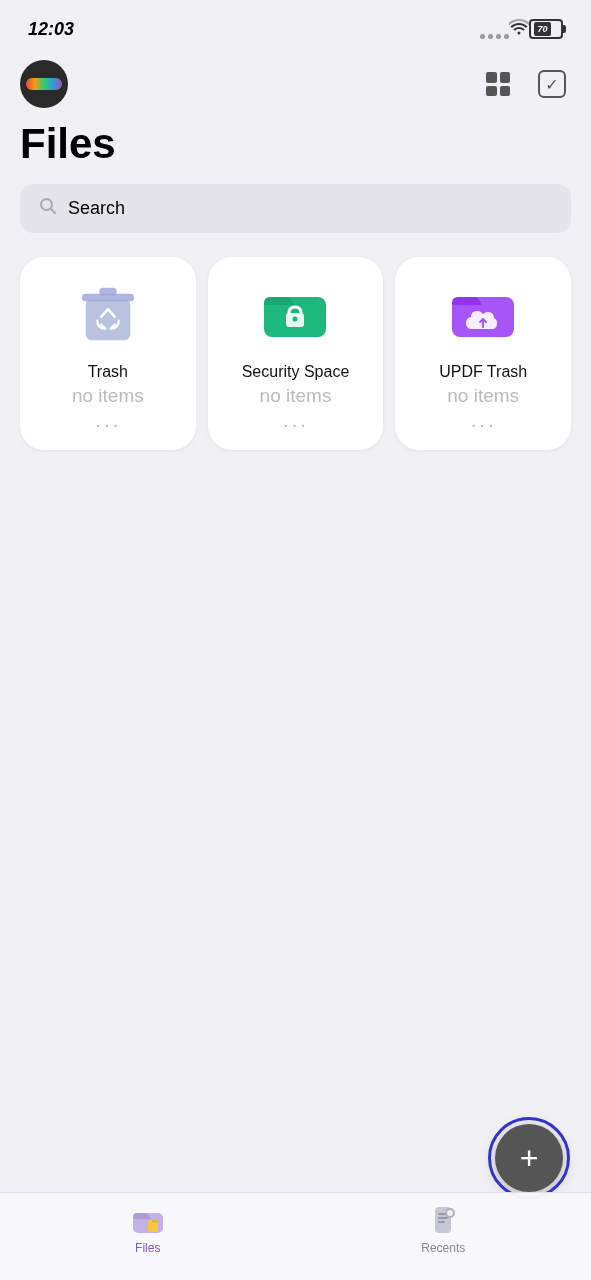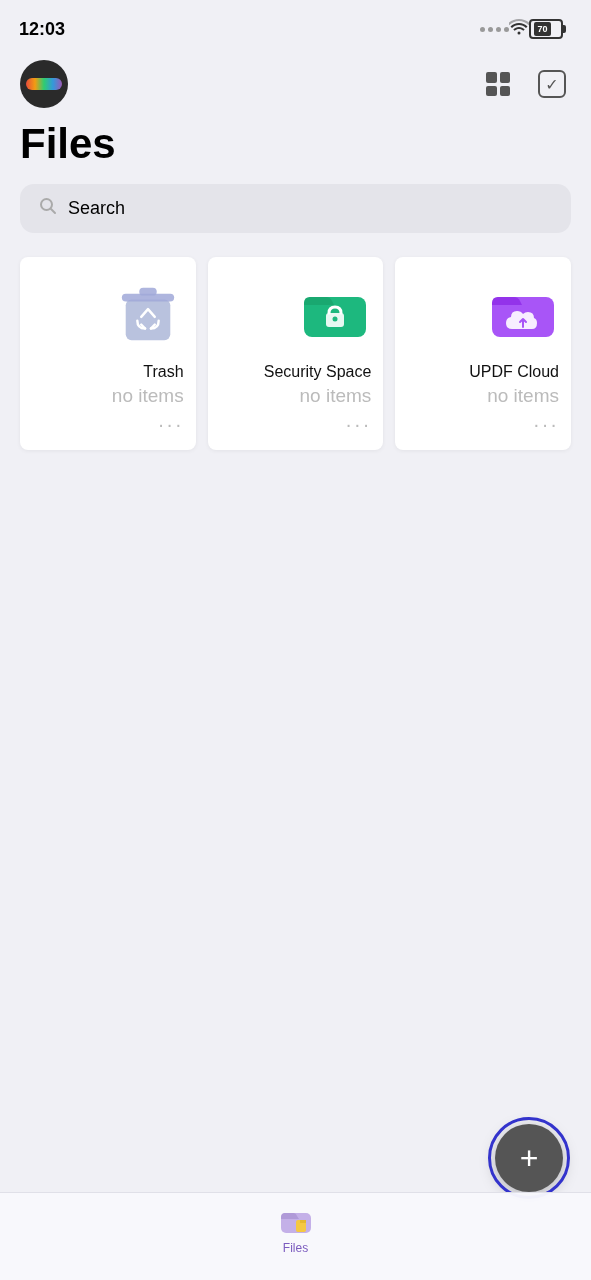--- a/index.html
+++ b/index.html
@@ -11,31 +11,32 @@
       font-family: -apple-system, BlinkMacSystemFont, 'SF Pro Display', 'Helvetica Neue', Arial, sans-serif;
       position: relative;
       overflow-x: hidden;
     }
 
     
     .status-bar {
       display: flex;
       justify-content: space-between;
       align-items: center;
-      padding: 14px 28px 8px 19px;
+      padding: 14px 28px 8px 28px;
       height: 52px;
+      font-style: italic;
     }
     .status-time {
       font-size: 18px;
       font-weight: 600;
       color: #000;
     }
     .status-icons {
       display: flex;
-      align-items: center;
+      align-items: flex-end;
     }
     .signal-dots {
       display: flex; gap: 3px; align-items: center;
     }
     .signal-dot {
       width: 5px; height: 5px; border-radius: 50%; background: #999;
     }
     .wifi-icon {
       font-size: 16px; color: #333;
     }
@@ -166,25 +167,25 @@
 
     
     .file-grid {
       display: grid;
       grid-template-columns: repeat(3, 1fr);
       gap: 12px;
       padding: 0 20px;
     }
     .file-card {
       background: #fff;
-      border-radius: 8px;
+      border-radius: 24px;
       padding: 20px 12px 14px 12px;
       display: flex;
       flex-direction: column;
-      align-items: flex-end;
+      align-items: center;
       cursor: pointer;
       box-shadow: 0 1px 4px rgba(0,0,0,0.06);
     }
     .file-icon {
       width: 72px;
       height: 72px;
       margin-bottom: 14px;
       display: flex;
       align-items: center;
       justify-content: center;
@@ -395,21 +396,21 @@
 
         <rect x="2" y="12" width="62" height="40" rx="8" fill="#a855f7"></rect>
 
         <path d="M2 18 Q2 12 8 12 L24 12 Q28 12 30 16 L32 20 L2 20 Z" fill="#9333ea"></path>
 
         <path d="M22 44 Q16 44 16 38 Q16 33 21 32 Q21 26 27 26 Q31 26 33 29 Q35 27 38 27 Q44 27 44 33 Q47 34 47 38 Q47 44 42 44 Z" fill="white" opacity="0.9"></path>
 
         <path d="M33 42 L33 34 M30 37 L33 34 L36 37" stroke="#a855f7" stroke-width="2" stroke-linecap="round" stroke-linejoin="round" fill="none"></path>
       </svg>
     </div>
-    <span class="file-name">UPDF Cloud</span>
+    <span class="file-name">UPDF Trash</span>
     <span class="file-meta">no items</span>
     <span class="file-more">···</span>
   </div>
 
 </div>
 
 <div class="add-button">
   <span class="add-button-icon">+</span>
 </div>
 
@@ -423,14 +424,27 @@
 
         <path d="M1 12 Q1 8 5 8 L13 8 Q16 8 17 11 L19 14 L1 14 Z" fill="#b09ad8"></path>
 
         <rect x="16" y="15" width="10" height="12" rx="2" fill="#f5c842"></rect>
         <path d="M20 15 L26 15 L26 18 L20 18 Z" fill="#e6b830"></path>
       </svg>
     </div>
     <span class="tab-label active">Files</span>
   </div>
 
+  <div class="tab-item">
+    <div class="tab-icon">
+      <svg width="30" height="30" viewBox="0 0 30 30" fill="none">
+        <rect x="7" y="2" width="16" height="26" rx="4" fill="#c8c8d4"></rect>
+        <rect x="10" y="8" width="10" height="2" rx="1" fill="#9898a8"></rect>
+        <rect x="10" y="12" width="10" height="2" rx="1" fill="#9898a8"></rect>
+        <rect x="10" y="16" width="7" height="2" rx="1" fill="#9898a8"></rect>
+        <circle cx="22" cy="8" r="5" fill="#b0b0c0"></circle>
+        <circle cx="22" cy="8" r="3" fill="#f0f0f5"></circle>
+      </svg>
+    </div>
+    <span class="tab-label">Recents</span>
+  </div>
 
 </div>
 
 </body></html>

